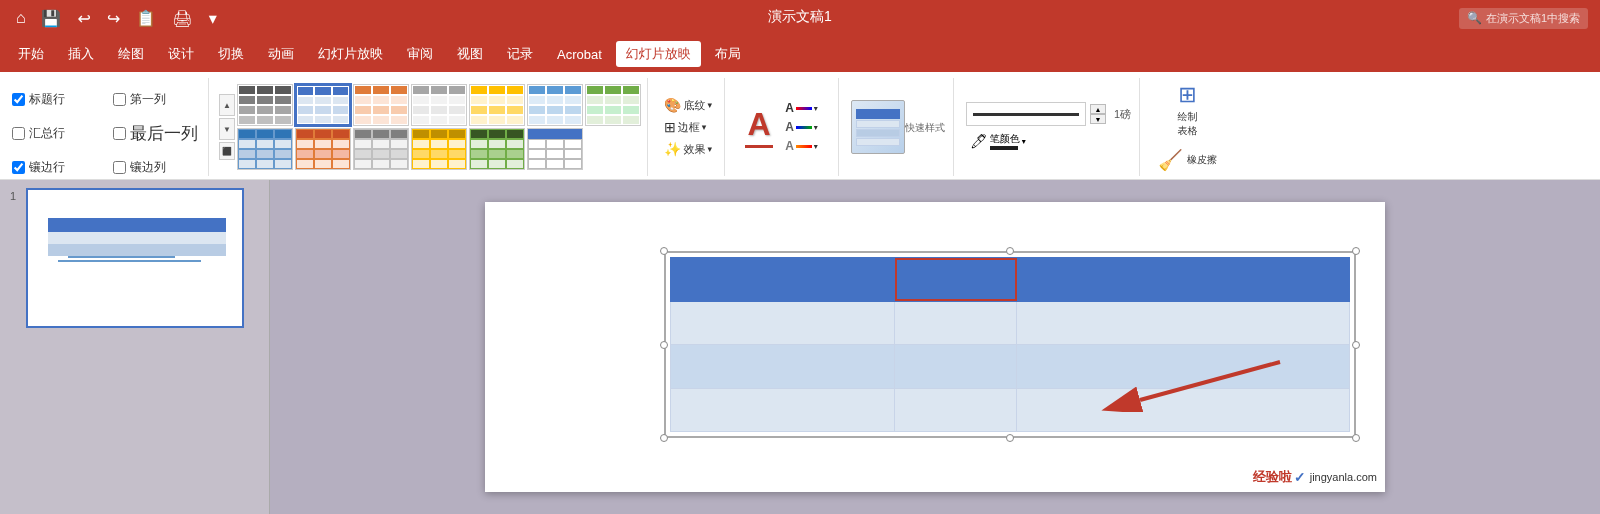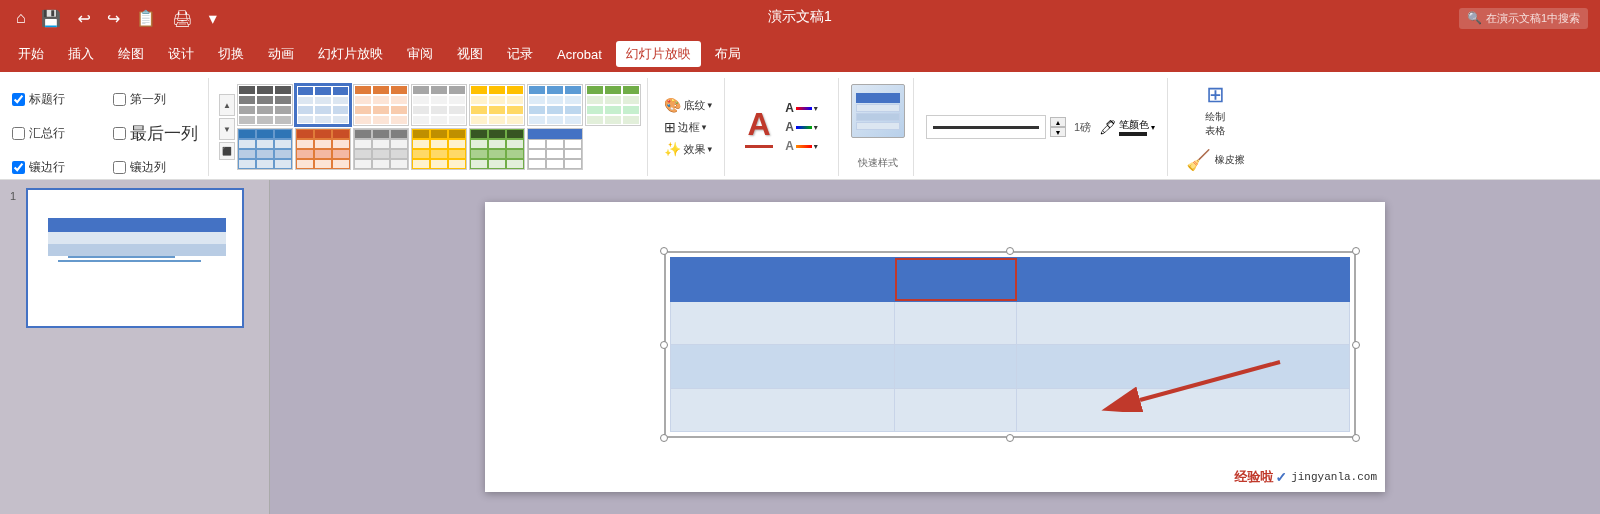--- a/index.html
+++ b/index.html
@@ -192,44 +192,43 @@
       font-size: 11px;
       color: #333;
       cursor: pointer;
       padding: 2px 4px;
       border-radius: 2px;
     }
 
     
     .quick-section {
       display: flex;
-      flex-direction: column;
       border-right: 1px solid #e0e0e0;
       padding: 0 8px;
       align-items: center;
       justify-content: center;
-      gap: 16px;
     }
     .quick-btn {
       width: 54px;
       height: 54px;
       background: linear-gradient(135deg, #dde8f4, #b8d0ea);
       border: 1px solid #aaa;
       display: flex;
       align-items: center;
       justify-content: center;
       cursor: pointer;
       font-size: 10px;
       color: #333;
       border-radius: 2px;
     }
 
     
     .line-section {
       display: flex;
+      flex-direction: column;
       border-right: 1px solid #e0e0e0;
       padding: 0 8px;
       justify-content: center;
       gap: 4px;
     }
     .line-weight-row {
       display: flex;
       align-items: center;
       gap: 4px;
     }
@@ -1127,17 +1126,17 @@
             </defs>
             <line x1="190" y1="10" x2="50" y2="48" stroke="#c0392b" stroke-width="4" marker-end="url(#arrowhead)"></line>
           </svg>
         </div>
       </div>
 
       <div class="watermark">
         <span>经验啦</span>
         <span class="watermark-check">✓</span>
         <br>
-        <span style="font-size:11px;color:#333;font-weight:normal;font-family:Liberation Mono, monospace;">jingyanla.com</span>
+        <span style="font-size:11px;color:#333;font-weight:normal;">jingyanla.com</span>
       </div>
     </div>
   </div>
 </div>
 
 </body></html>

